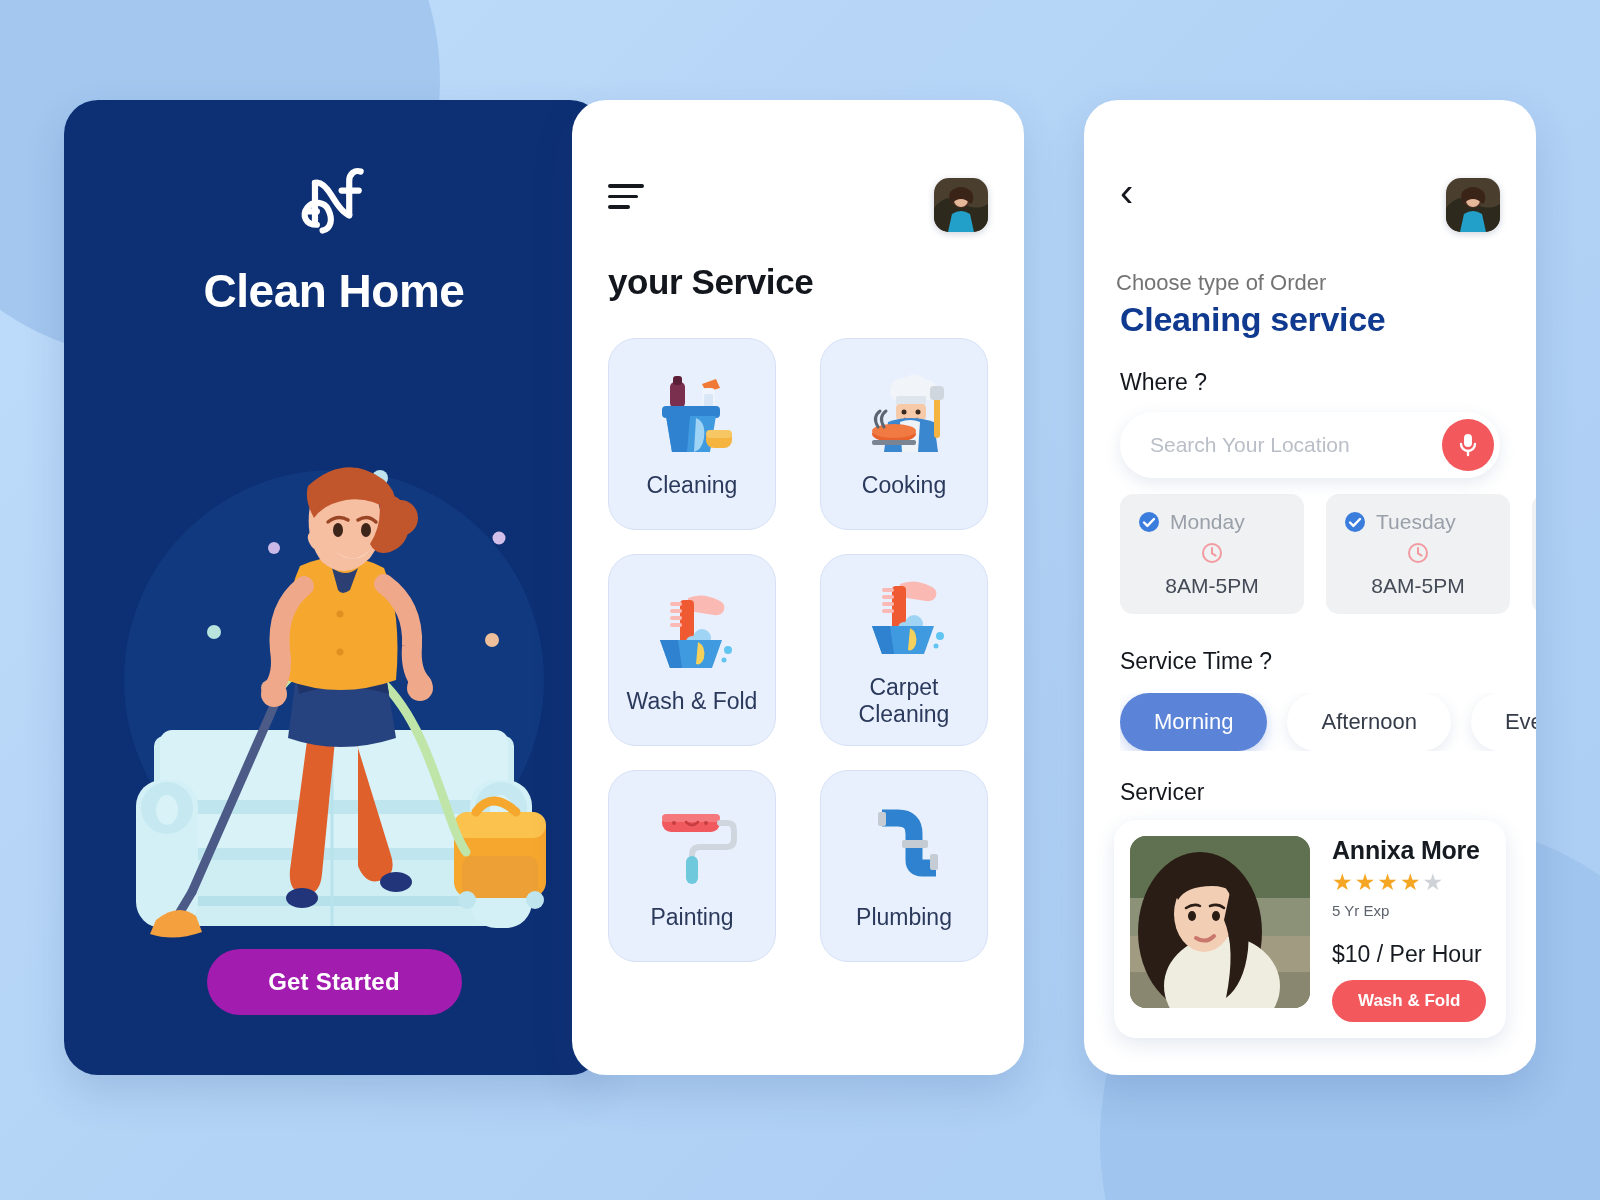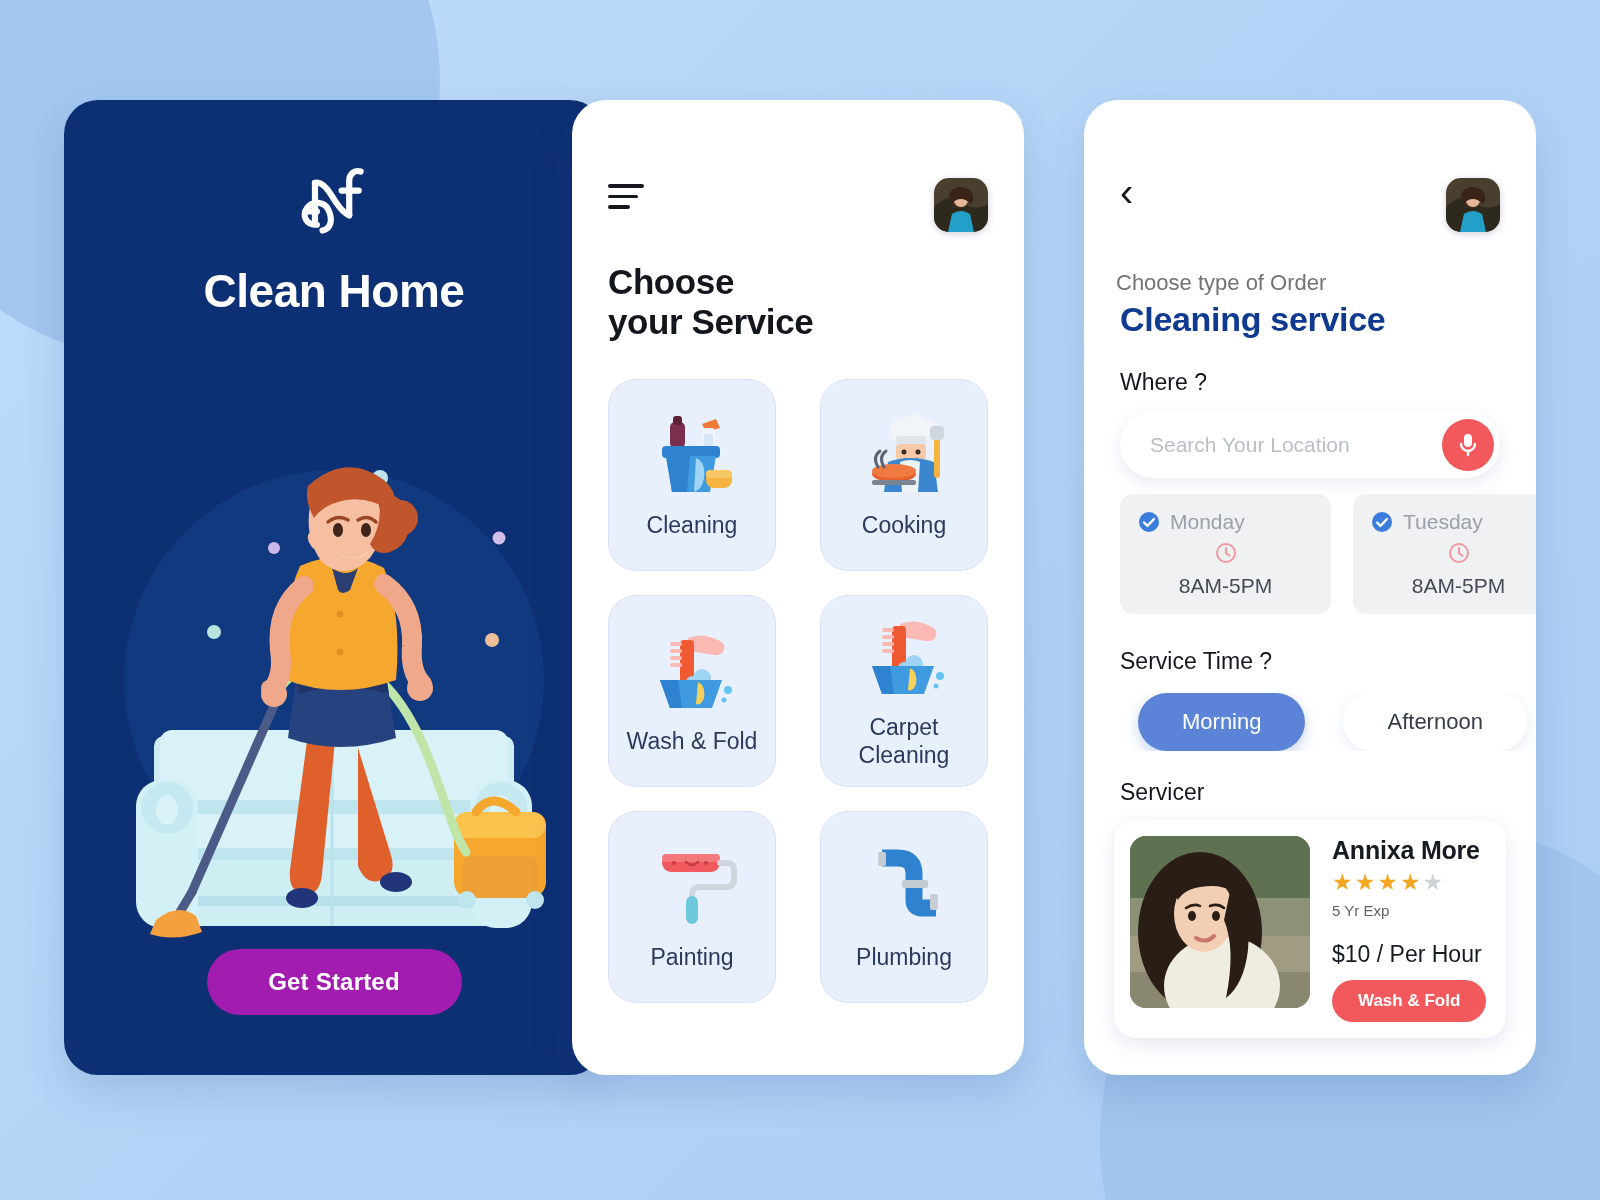--- a/index.html
+++ b/index.html
@@ -102,32 +102,32 @@
   .mic {
     position:absolute; right:6px; top:7px; width:52px; height:52px;
     border-radius:50%; background:#f2585c; border:none; cursor:pointer;
     display:flex; align-items:center; justify-content:center;
   }
   .day-row {
     margin:16px 0 0 36px; display:flex; gap:22px; overflow:hidden;
     padding-bottom:4px;
   }
   .day-chip {
-    flex:none; width:211px; background:#f0f1f3; border-radius:13px;
+    flex:none; width:184px; background:#f0f1f3; border-radius:13px;
     padding:16px 18px;
   }
   .day-line { display:flex; align-items:center; gap:10px; }
   .day-line + .day-line { margin-top:8px;flex-direction:column; }
   .day-name { font-size:21px; color:#9aa0a9; }
   .day-time { font-size:21px; color:#444b57; }
   .time-row { margin:18px 0 0 36px; display:flex; gap:20px; overflow:hidden; }
   .time-chip {
-    flex:none; padding:16px 44px; border-radius:30px; background:#fff;
+    flex:none; padding:16px 34px; border-radius:30px; background:#fff;
     box-shadow:0 4px 14px rgba(60,90,150,.12); font-size:22px;
-    color:#353c48; cursor:pointer; white-space:nowrap;margin-left:18px;
+    color:#353c48; cursor:pointer; white-space:nowrap;
   }
   .time-chip.sel { background:#5b84d8; color:#fff; box-shadow:0 5px 14px rgba(91,132,216,.35); }
   .srv-lbl { padding:28px 36px 0; font-size:23px; color:#14181e; font-weight:500; }
   .srv-card {
     margin:14px 30px 0; background:#fff; border-radius:22px;
     box-shadow:0 6px 20px rgba(60,90,150,.14);
     padding:16px; display:flex; gap:22px; overflow:hidden;
   }
   .srv-photo { width:180px; height:172px; border-radius:16px; overflow:hidden; flex:none; }
   .srv-name { font-size:25px; font-weight:700; color:#161a21; letter-spacing:-.2px; }
@@ -262,21 +262,20 @@
         <path d="M0 30 q12 -16 26 -6 q16 10 28 2 L54 54 L0 54 z" fill="#2d2a1d"></path>
         <circle cx="27" cy="20" r="10" fill="#4a2f22"></circle>
         <circle cx="27" cy="22" r="7" fill="#e6b89a"></circle>
         <path d="M18 36 q9 -6 18 0 l4 18 L14 54 z" fill="#22a0c9"></path>
         <path d="M16 14 q11 -10 22 0 q3 8 -1 12 q-10 -10 -20 0 q-3 -6 -1 -12 z" fill="#3a2418"></path>
       </svg>
     </div>
   </div>
 
   <div class="p2-title">
-    <div>Choose</div>
     <div>your Service</div>
   </div>
 
   <div class="svc-grid">
 
     <div class="svc-card">
       <div class="svc-ico">
         <svg width="96" height="88" viewBox="0 0 96 88">
           <rect x="26" y="10" width="15" height="26" rx="5" fill="#7b2f4e"></rect>
           <rect x="29" y="4" width="9" height="9" rx="3" fill="#5b2038"></rect>

